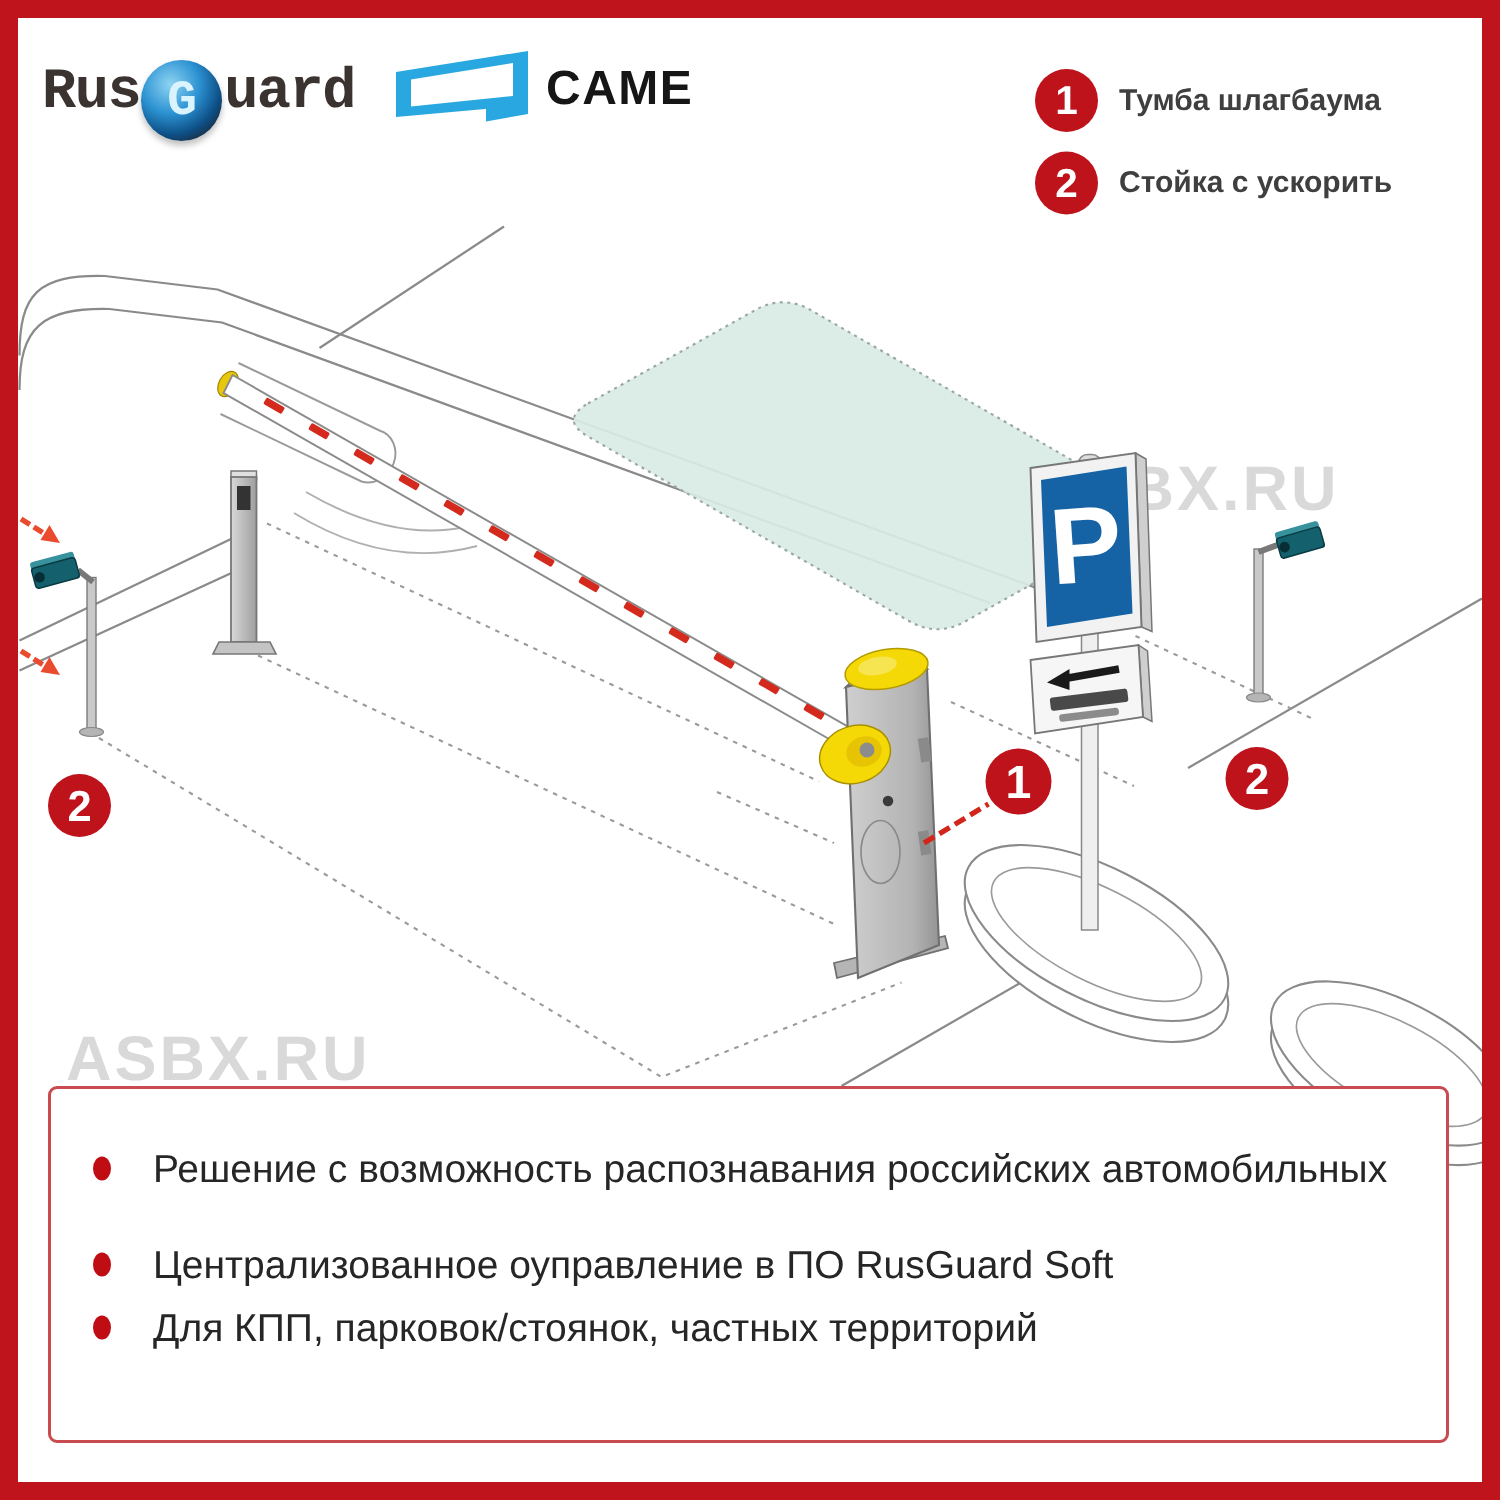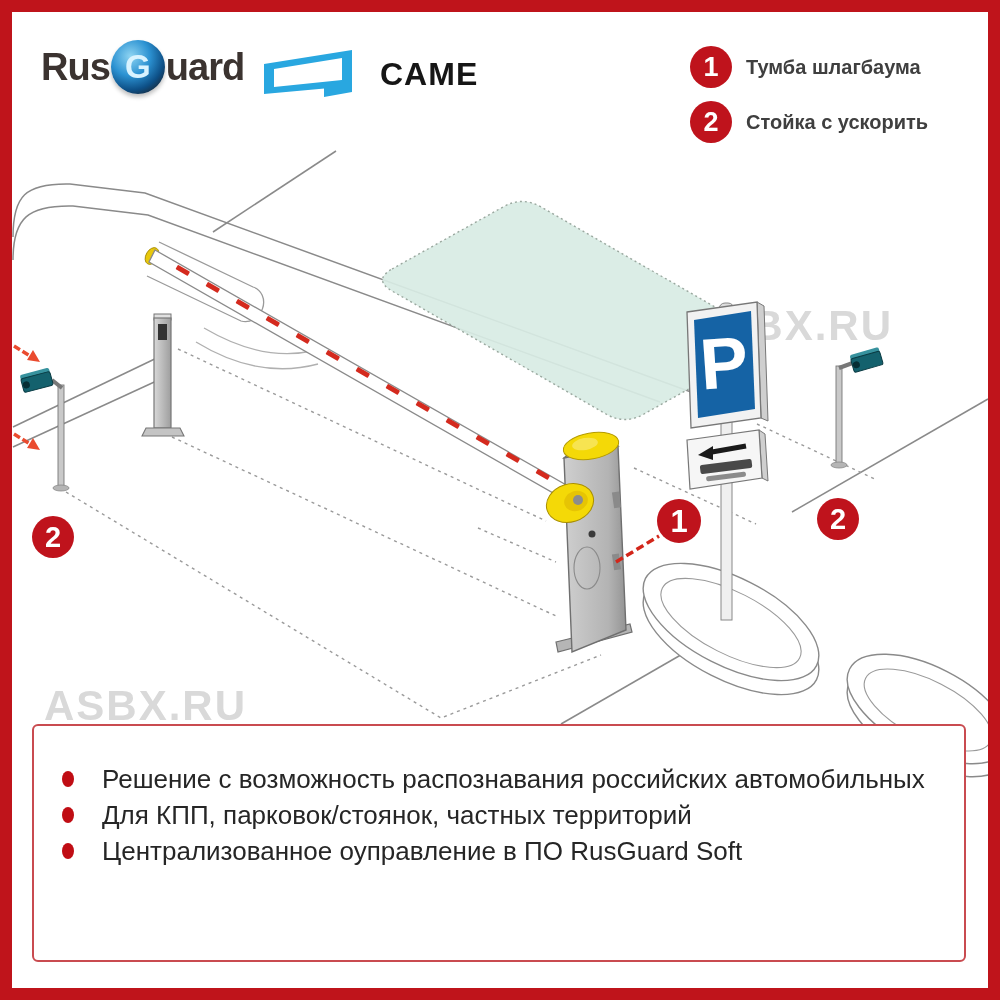--- a/index.html
+++ b/index.html
@@ -4,37 +4,37 @@
 <style>
   html,body{margin:0;padding:0;background:#888;}
   .page{width:1000px;height:1000px;position:relative;background:#ffffff;overflow:hidden;
         font-family:"Liberation Sans","DejaVu Sans",sans-serif;}
   .frame{position:absolute;inset:0;border:12px solid #bf141b;z-index:60;pointer-events:none;box-sizing:border-box;}
   .watermark{position:absolute;font-weight:bold;font-size:42px;color:#d9d9d9;letter-spacing:2px;z-index:5;}
   .wm-left{left:44px;top:682px;}
   .wm-right{left:690px;top:302px;}
   svg.diagram{position:absolute;left:0;top:0;z-index:10;}
   svg text{font-family:"Liberation Sans","DejaVu Sans",sans-serif;}
-  .rusguard{position:absolute;left:41px;top:40px;z-index:20;display:flex;align-items:center;
-            font-size:38px;font-weight:bold;color:#3b3330;letter-spacing:-1px;}
+  .rusguard{position:absolute;left:28px;top:40px;z-index:20;display:flex;align-items:flex-start;
+            font-size:38px;font-weight:bold;color:#3b3330;letter-spacing:-1px;font-family:Liberation Mono, monospace;}
   .gball{width:54px;height:54px;border-radius:50%;margin:0 1px;display:inline-flex;align-items:center;justify-content:center;
          background:radial-gradient(circle at 36% 30%, #8ed4f2 0%, #2c92d2 38%, #0d4f86 66%, #201a17 92%);
          box-shadow:0 3px 4px rgba(0,0,0,.25);}
   .gletter{color:#d9f3ff;font-size:33px;font-weight:bold;letter-spacing:0;}
-  .came{position:absolute;left:262px;top:48px;z-index:20;display:flex;align-items:center;gap:22px;}
+  .came{position:absolute;left:262px;top:32px;z-index:20;display:flex;align-items:center;gap:6px;}
   .came-text{font-size:32px;font-weight:bold;color:#161616;letter-spacing:1px;}
   .legend{position:absolute;left:690px;top:46px;z-index:20;}
   .legend-row{display:flex;align-items:center;gap:14px;margin-bottom:13px;}
   .legend-circle{width:42px;height:42px;border-radius:50%;background:#bf131c;color:#fff;flex:0 0 42px;
                  font-size:27px;font-weight:bold;display:flex;align-items:center;justify-content:center;}
   .legend-label{font-size:20px;font-weight:bold;color:#3f3f3f;}
   .features{position:absolute;left:32px;top:724px;width:934px;height:238px;background:#fff;z-index:40;
             border:2px solid #c94b50;border-radius:6px;box-sizing:border-box;padding:36px 28px 0 68px;}
   .feature-item{position:relative;font-size:26px;color:#262626;line-height:1.38;}
-  .feature-item.m1{}
+  .feature-item.m1{margin-bottom:28px;}
   .feature-item.m2{margin-bottom:6px;}
   .feature-item .dot{position:absolute;left:-40px;top:9px;width:12px;height:16px;border-radius:50%;background:#c00d14;}
   .fline{display:block;}
 </style>
 </head>
 <body>
 
 <div class="page">
 
   <div class="watermark wm-left">ASBX.RU</div>
@@ -222,24 +222,24 @@
       <div class="legend-circle">2</div>
       <div class="legend-label">Стойка с ускорить</div>
     </div>
   </div>
 
   <div class="features">
     <div class="feature-item m1">
       <span class="dot"></span>
       <span class="fline">Решение с возможность распознавания российских автомобильных</span>
     </div>
+    <div class="feature-item m2">
+      <span class="dot"></span>
+      <span class="fline">Централизованное оуправление в ПО RusGuard  Soft</span>
+    </div>
     <div class="feature-item">
       <span class="dot"></span>
       <span class="fline">Для КПП, парковок/стоянок, частных территорий</span>
     </div>
-    <div class="feature-item m2">
-      <span class="dot"></span>
-      <span class="fline">Централизованное оуправление в ПО RusGuard  Soft</span>
-    </div>
   </div>
 
   <div class="frame"></div>
 </div>
 
 </body></html>

